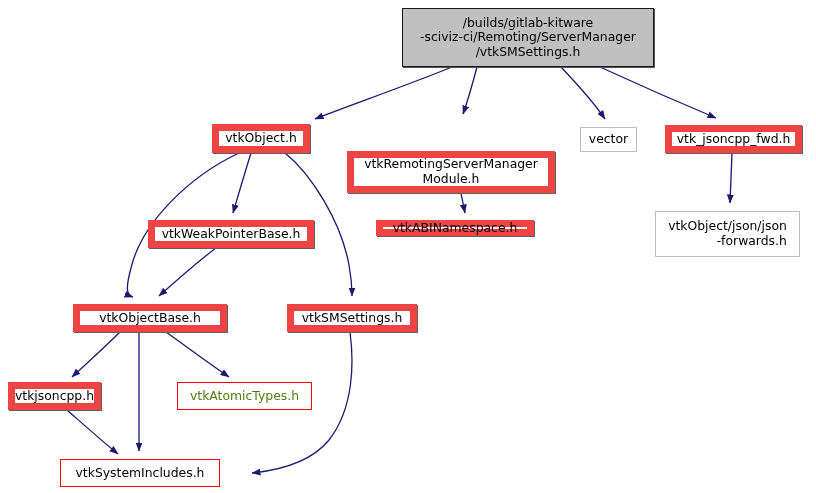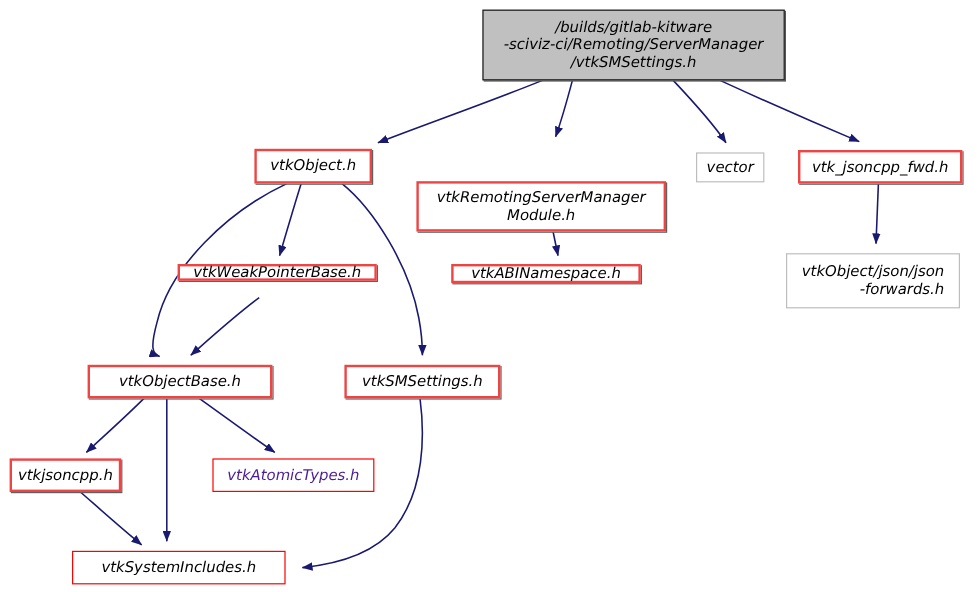--- a/index.html
+++ b/index.html
@@ -9,21 +9,20 @@
   }
   body {
     font-family: "DejaVu Sans", "Liberation Sans", sans-serif;
   }
   #graph {
     position: relative;
     width: 816px;
     height: 493px;
     background: #ffffff;
     overflow: hidden;
-    font-style: italic;
   }
   #edge-layer {
     position: absolute;
     left: 0;
     top: 0;
     width: 816px;
     height: 493px;
     pointer-events: none;
   }
   .node {
@@ -43,36 +42,36 @@
     z-index: 2;
   }
   
   .node.root {
     background: #c0c0c0;
     border: 1px solid #1a1a1a;
     box-shadow: 1px 1px 0 0 #555555;
   }
   
   .node.normal {
-    border: 2px solid #ef4444;
+    border: 7px solid #ef4444;
     box-shadow: 1px 1px 0 0 #606060;
   }
   
   .node.system {
     border: 1px solid #bdbdbd;
     box-shadow: none;
     text-align: right;
   }
   
   .node.red {
     border: 1px solid #ff0000;
     box-shadow: none;
   }
   .node.redtext {
-    color: #4c1d95;
+    color: #4d7c0f;
   }
   .node-label {
     display: block;
     padding: 0 6px;
   }
 </style>
 </head>
 <body>
 
 <div id="graph">
@@ -102,23 +101,23 @@
   </svg>
   <div id="nodes-group">
       <div class="node root" style="left: 402px; top: 8px; width: 252px; height: 59px;"><span class="node-label">/builds/gitlab-kitware
 -sciviz-ci/Remoting/ServerManager
 /vtkSMSettings.h</span></div>
       <div class="node normal" style="left: 212px; top: 124px; width: 98px; height: 29px;"><span class="node-label">vtkObject.h</span></div>
       <div class="node normal" style="left: 347px; top: 121px; width: 208px; height: 42px; margin-top: 30px;"><span class="node-label">vtkRemotingServerManager
 Module.h</span></div>
       <div class="node system" style="left: 580px; top: 127px; width: 57px; height: 25px;"><span class="node-label">vector</span></div>
       <div class="node normal" style="left: 665px; top: 125px; width: 137px; height: 28px;"><span class="node-label">vtk_jsoncpp_fwd.h</span></div>
-      <div class="node normal" style="left: 148px; top: 220px; width: 166px; height: 14px;"><span class="node-label">vtkWeakPointerBase.h</span></div>
+      <div class="node normal" style="left: 148px; top: 220px; width: 166px; height: 28px;"><span class="node-label">vtkWeakPointerBase.h</span></div>
       <div class="node normal" style="left: 376px; top: 220px; width: 158px; height: 16px;"><span class="node-label">vtkABINamespace.h</span></div>
       <div class="node system" style="left: 655px; top: 211px; width: 145px; height: 46px;"><span class="node-label">vtkObject/json/json
 -forwards.h</span></div>
       <div class="node normal" style="left: 73px; top: 304px; width: 154px; height: 28px;"><span class="node-label">vtkObjectBase.h</span></div>
       <div class="node normal" style="left: 287px; top: 304px; width: 130px; height: 28px;"><span class="node-label">vtkSMSettings.h</span></div>
       <div class="node normal" style="left: 8px; top: 382px; width: 93px; height: 28px;"><span class="node-label">vtkjsoncpp.h</span></div>
       <div class="node red redtext" style="left: 177px; top: 382px; width: 135px; height: 28px;"><span class="node-label">vtkAtomicTypes.h</span></div>
-      <div class="node red" style="left: 60px; top: 459px; width: 178px; height: 28px;"><span class="node-label">vtkSystemIncludes.h</span></div>
+      <div class="node red" style="left: 60px; top: 459px; width: 160px; height: 28px;"><span class="node-label">vtkSystemIncludes.h</span></div>
     </div>
 </div>
 
 </body></html>

